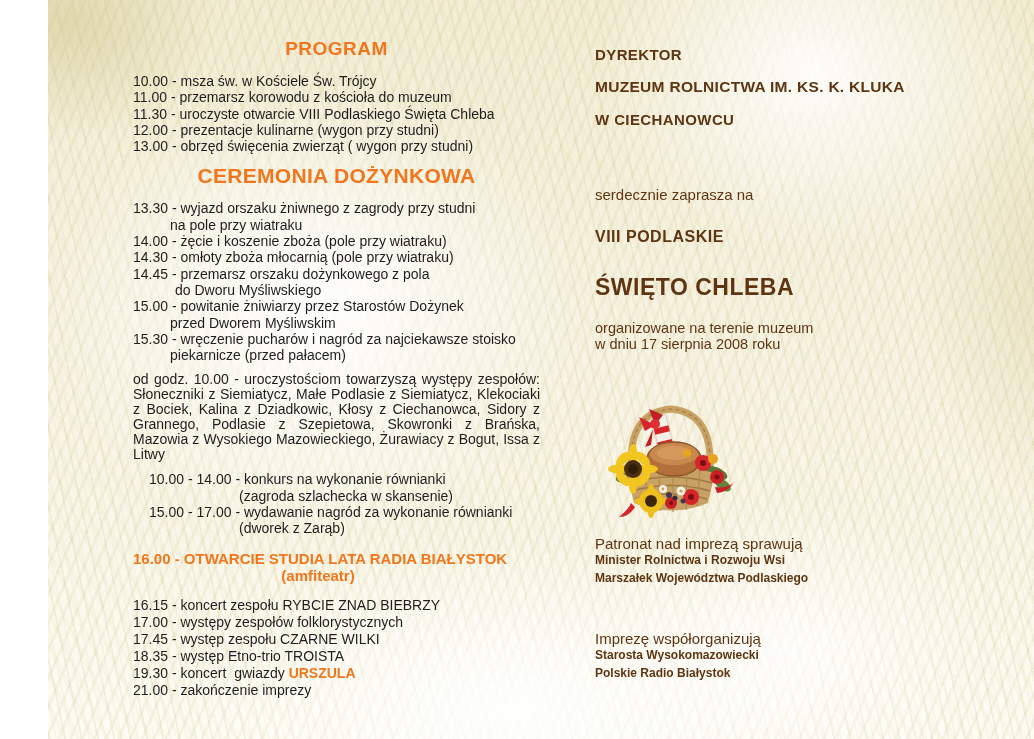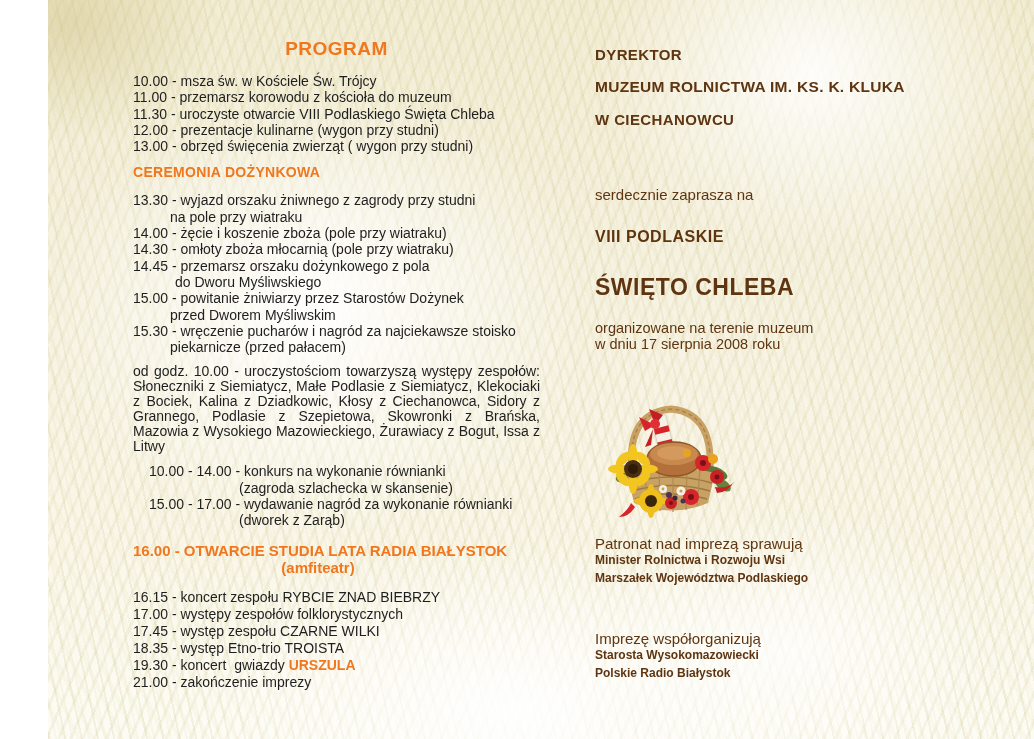--- a/index.html
+++ b/index.html
@@ -33,22 +33,22 @@
 
   .prog-title{
     margin:0 0 13px 0;text-align:center;
     font-size:19px;font-weight:bold;color:#F0771D;letter-spacing:.5px;
   }
   .line{font-size:14px;line-height:16.3px;white-space:pre-wrap;}
   .ind1{margin-left:37px;}
   .ind2{margin-left:42px;}
   .ind3{margin-left:90px;}
   .sec-title{
-    margin:10px 0 12px 0;
-    font-size:14px;font-weight:bold;color:#F0771D;letter-spacing:.3px;
+    margin:10px 0 12px 0;text-align:center;
+    font-size:21px;font-weight:bold;color:#F0771D;letter-spacing:.3px;
   }
   .ensembles{
     margin:9px 0 0 0;font-size:14px;line-height:15px;
     text-align:justify;
   }
   .blk3{margin-top:9px;padding-left:16px;}
   .radio{
     margin-top:13px;font-size:15px;font-weight:bold;color:#F0771D;line-height:17px;
   }
   .radio .amfi{text-align:center;width:370px;}

